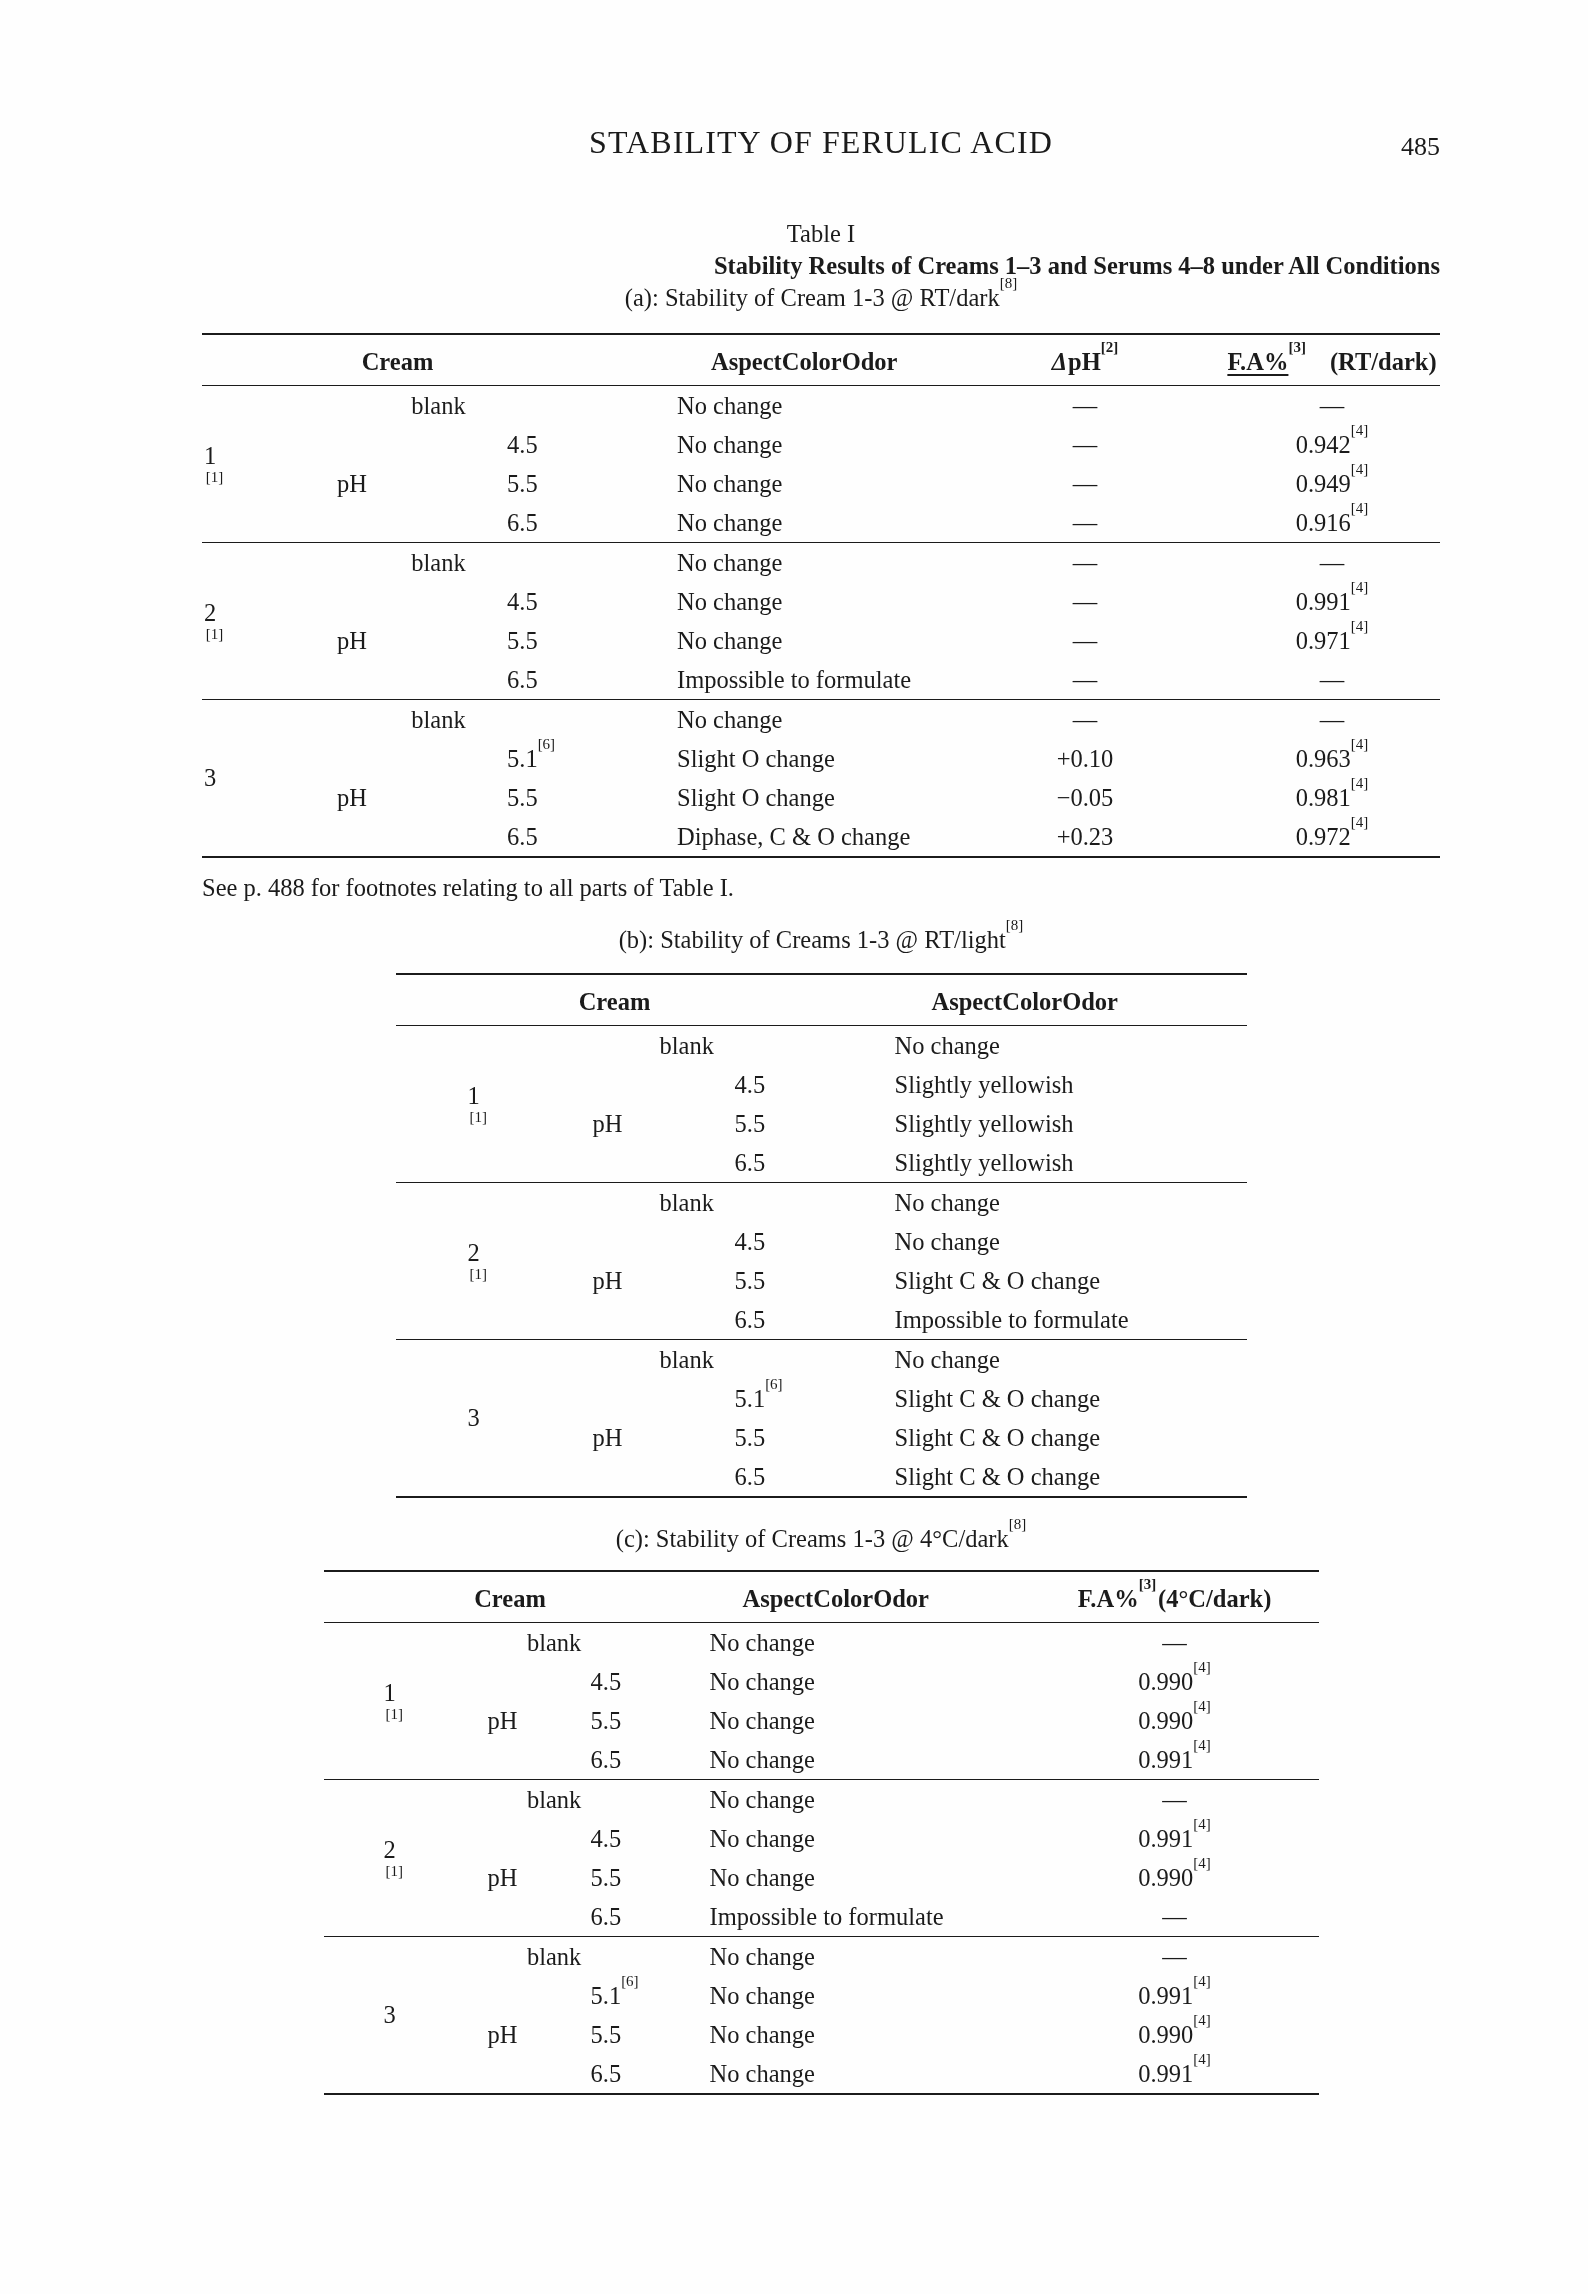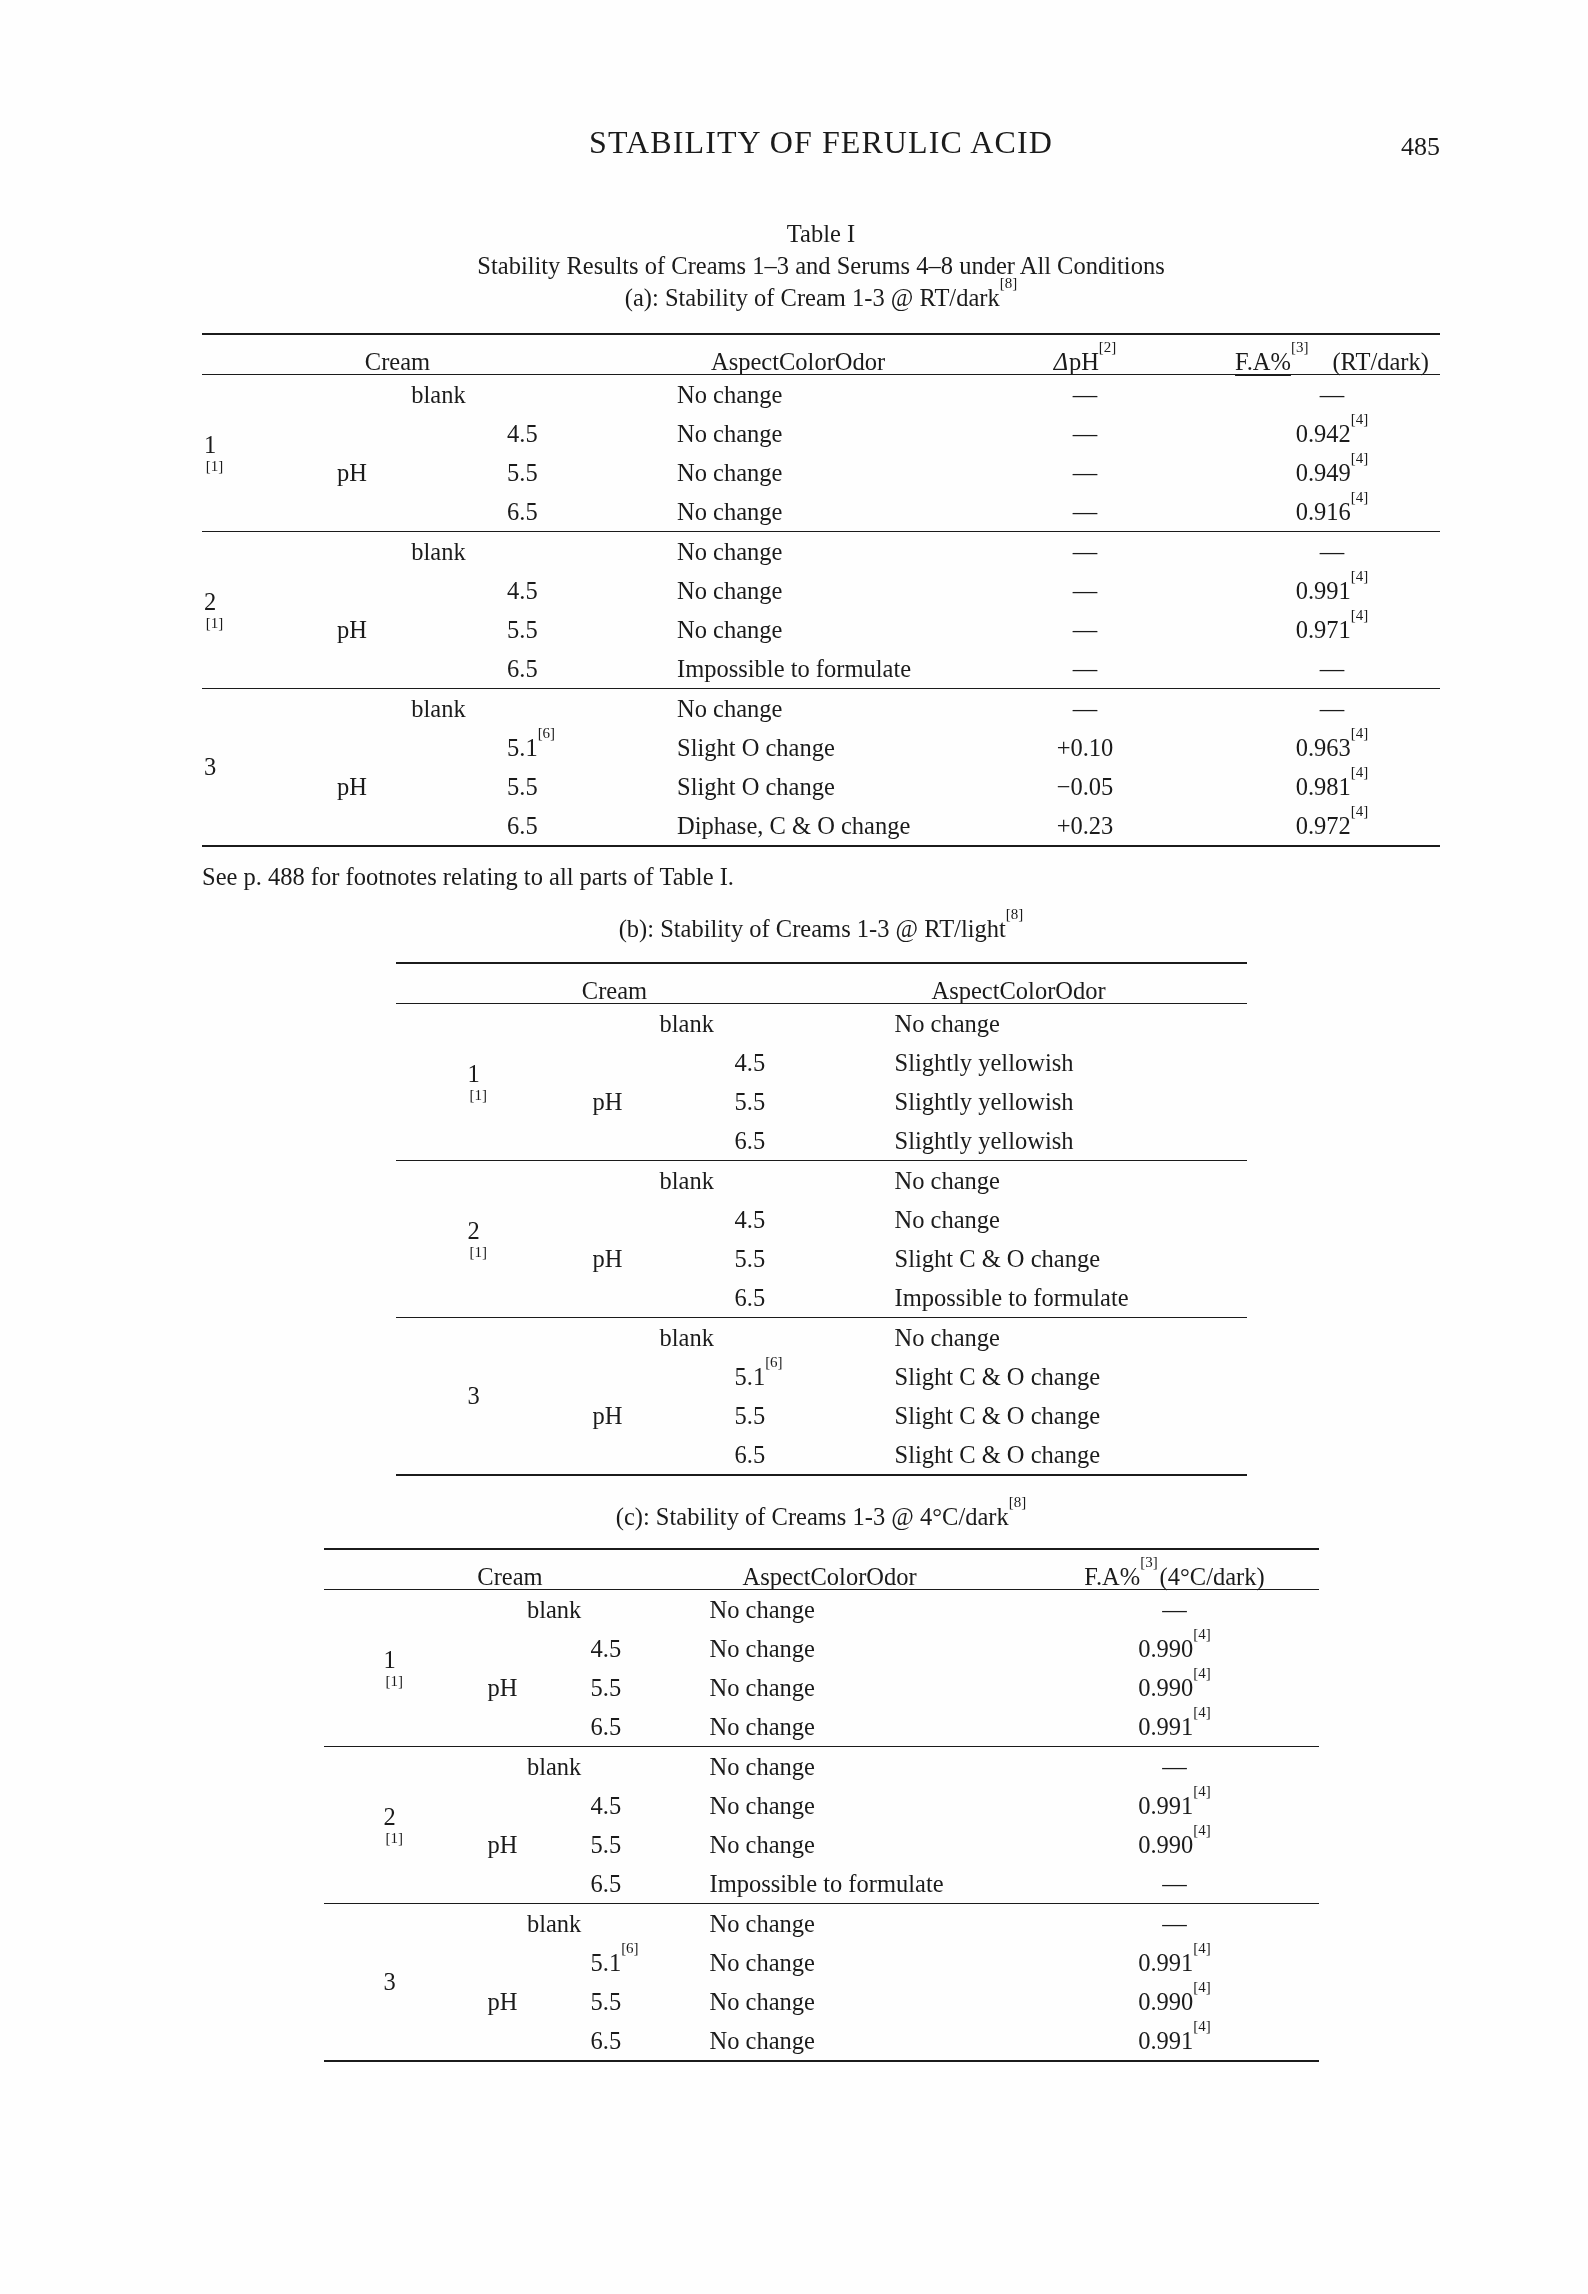--- a/index.html
+++ b/index.html
@@ -17,33 +17,33 @@
   }
   .content { width: 1238px; margin-left: 202px; padding-top: 124px; }
 
   
   .running-head { position: relative; height: 34px; }
   .rh-title { position:absolute; left:0; right:0; text-align:center; font-size:32px; letter-spacing:1.1px; }
   .rh-page  { position:absolute; right:0; top:8px; font-size:26px; }
 
   
   .tbl-title    { margin-top: 60px; text-align:center; line-height:32px; }
-  .tbl-subtitle { text-align:center; line-height:32px; }
+  .tbl-subtitle { text-align:right; line-height:32px;font-weight:bold; }
   .caption      { text-align:center; line-height:32px; }
   .caption-b    { margin-top: 19px; }
   .caption-c    { margin-top: 25px; }
   .footnote     { margin-top: 13px; line-height:34px; }
 
   sup { font-size:15px; line-height:0; position:relative; top:-8.5px; }
   .delta { font-style: italic; margin-right: 0.9px; }
   .ul { text-decoration: underline; text-underline-offset: 3.8px; }
 
   
   .subtable { border-top: 2.4px solid #1b1b1b; border-bottom: 2.4px solid #1b1b1b; }
-  .thead { display:grid; height:40px; line-height:54px; border-bottom:1.4px solid #1b1b1b; }
+  .thead { display:grid; height:51px; line-height:54px; border-bottom:1.4px solid #1b1b1b;font-weight:bold; }
   .tbody .group { display:flex; border-bottom:1.4px solid #1b1b1b; }
   .tbody .group:last-child { border-bottom:none; }
   .cream-cell { display:flex; flex-direction:column; justify-content:center; }
   .cnum { font-size:24.5px; line-height:26px; }
   .csup { font-size:15px; line-height:17px; padding-left:1.9px; }
   .grows { flex:1; }
   .trow { display:grid; height:39px; line-height:39px; }
 
   
   .table-a { margin-top: 19px; }

